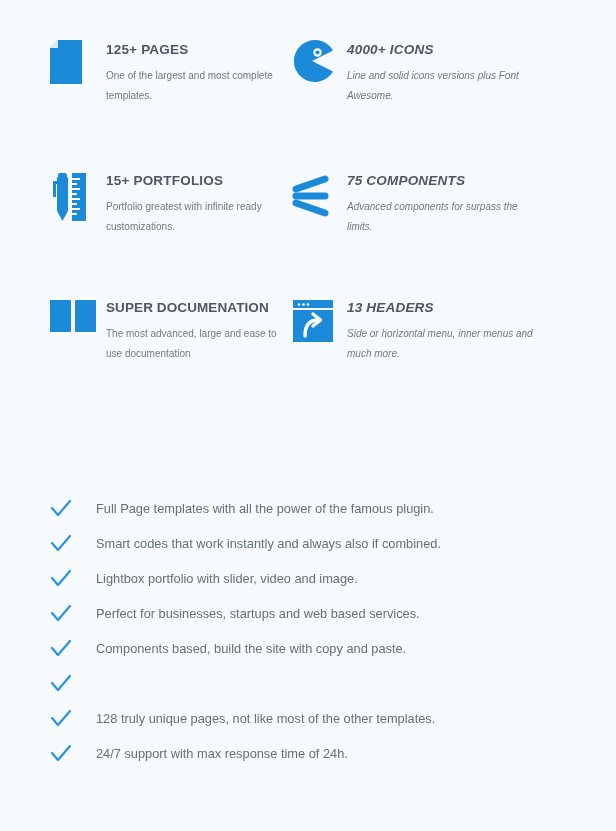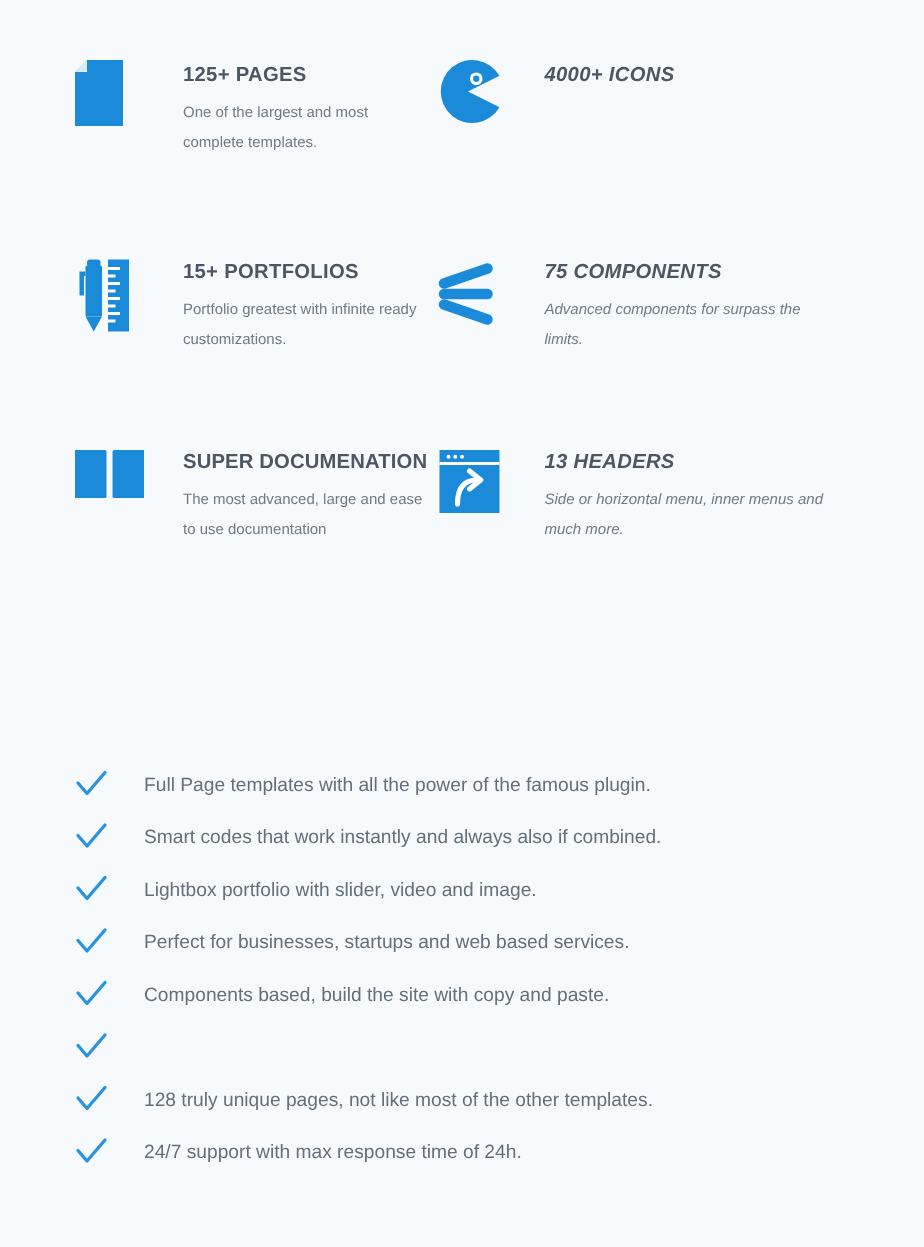--- a/index.html
+++ b/index.html
@@ -54,21 +54,20 @@
     height: 58px;
     position: relative;
     display: flex;
     align-items: flex-start;
     justify-content: flex-start;
   }
   .feat-icon svg { display: block; }
 
   .feat-body {
     padding-top: 2px;
-    margin-left: 16px;
   }
   .feat-title {
     font-size: 13.5px;
     font-weight: bold;
     letter-spacing: 0.2px;
     color: #4c5763;
     margin: 0 0 9px 0;
     white-space: nowrap;
   }
   .feat-desc {
@@ -82,21 +81,21 @@
   
   .row-1 { margin-bottom: 66px; }
   .row-2 { margin-bottom: 62px; }
 
   .row-2 .col-right .feat-icon { padding-top: 4px; }
   .row-3 .col-left .feat-title { letter-spacing: 0.1px; }
 
   
   .checklist {
     position: absolute;
-    top: 505px;
+    top: 491px;
     left: 50px;
     width: 520px;
   }
   .check-item {
     display: flex;
     align-items: center;
     height: 35px;
   }
   .check-icon {
     width: 46px;
@@ -138,20 +137,21 @@
       <div class="feature col-right">
         <div class="feat-icon">
           <svg width="42" height="42" viewBox="0 0 42 42">
             <path d="M21 21 L42 10.5 A21 21 0 1 0 42 31.5 Z" fill="#1b8bd9"></path>
             <circle cx="26.5" cy="12.5" r="4.2" fill="#ffffff"></circle>
             <circle cx="26.5" cy="12.5" r="2.1" fill="#1b8bd9"></circle>
           </svg>
         </div>
         <div class="feat-body">
           <div class="feat-title">4000+ ICONS</div>
+          <div class="feat-desc">Line and solid icons versions plus Font Awesome.</div>
         </div>
       </div>
 
     </div>
 
     <div class="feature-row row-2">
 
       <div class="feature col-left">
         <div class="feat-icon">
           <svg width="38" height="52" viewBox="0 0 38 52">

